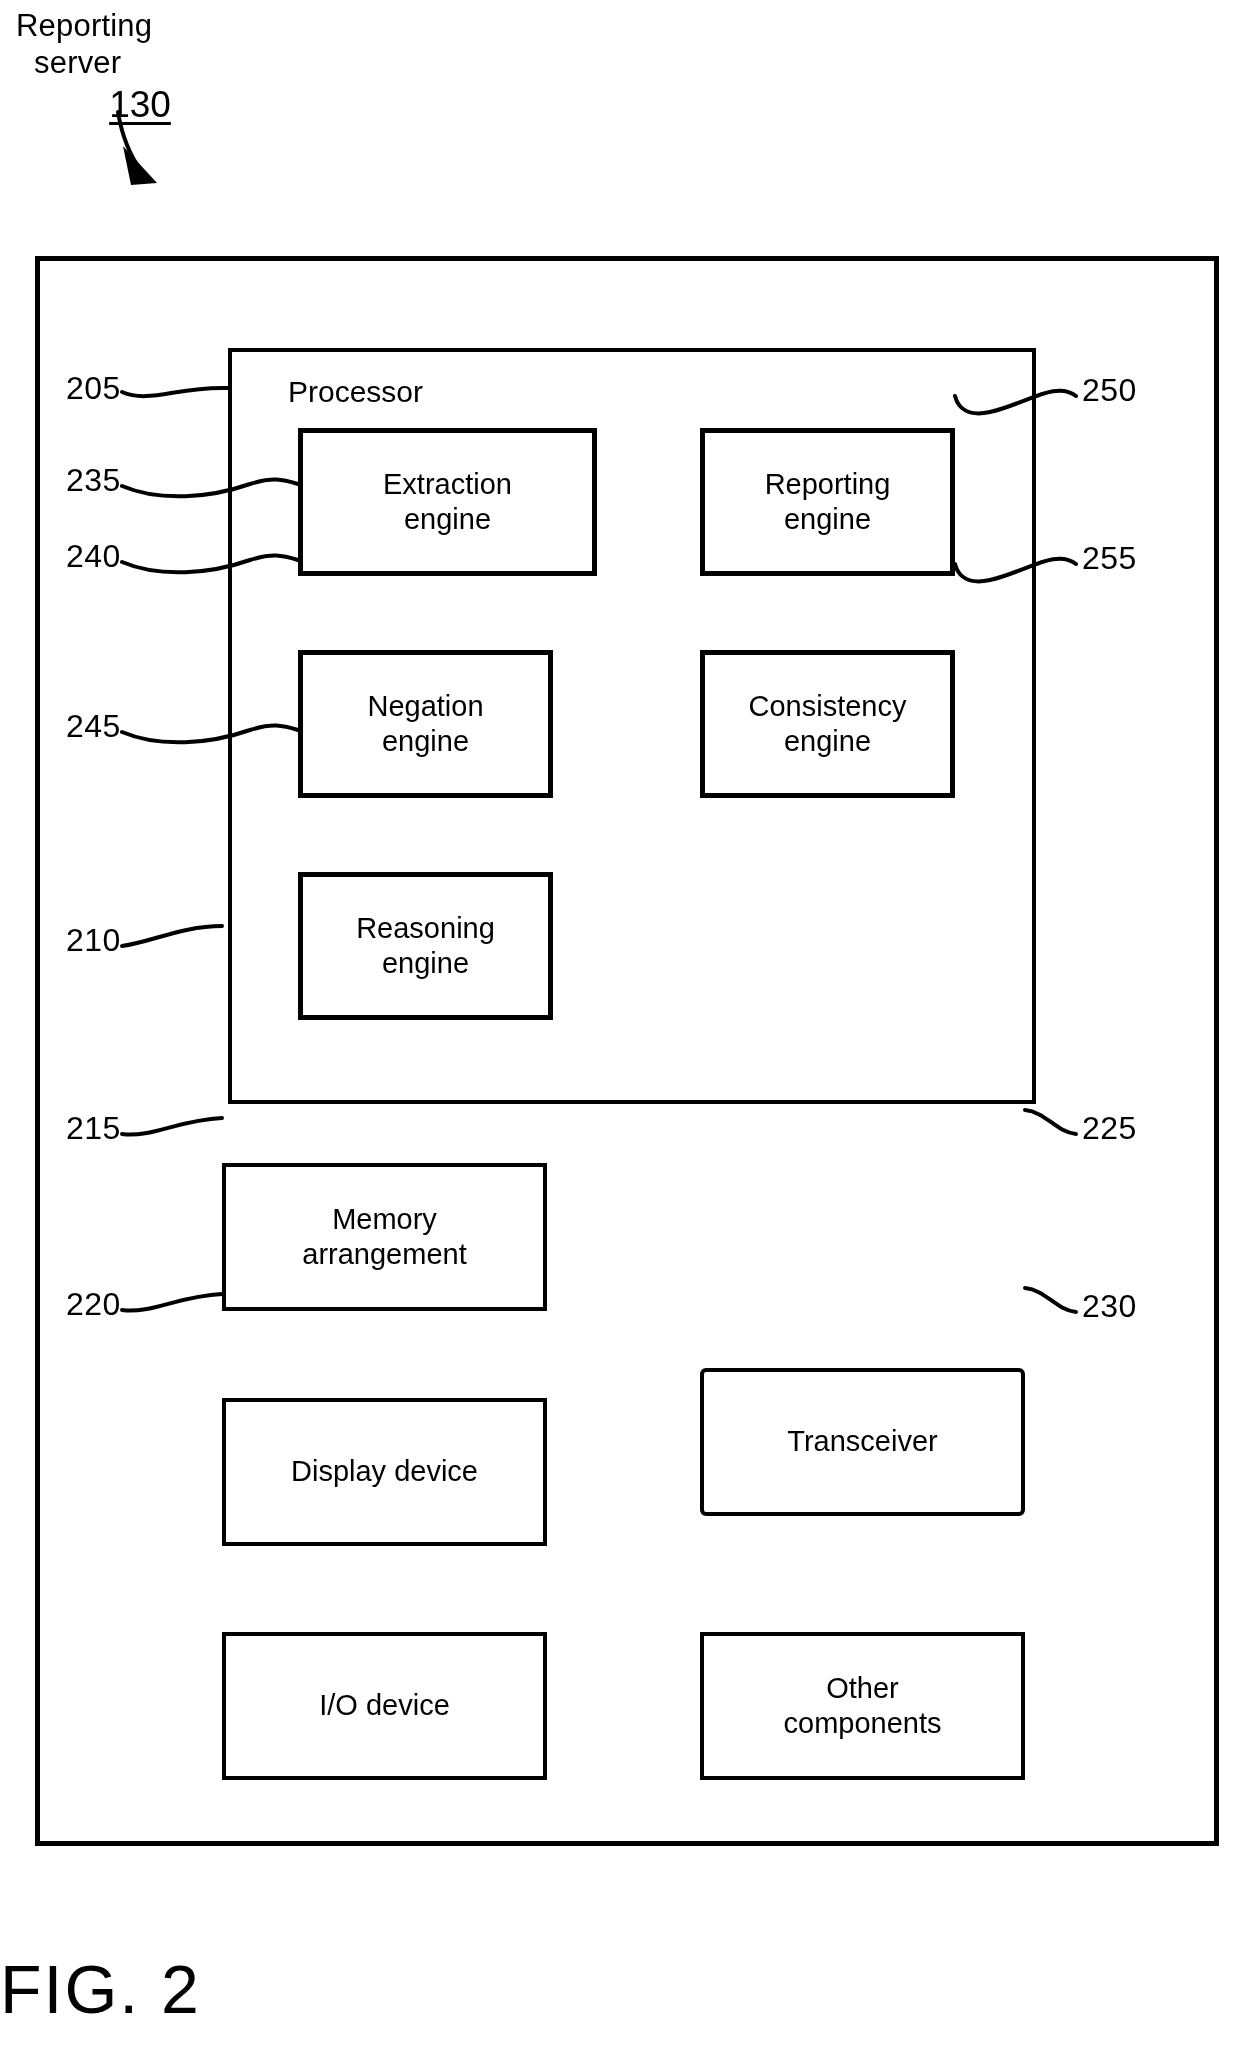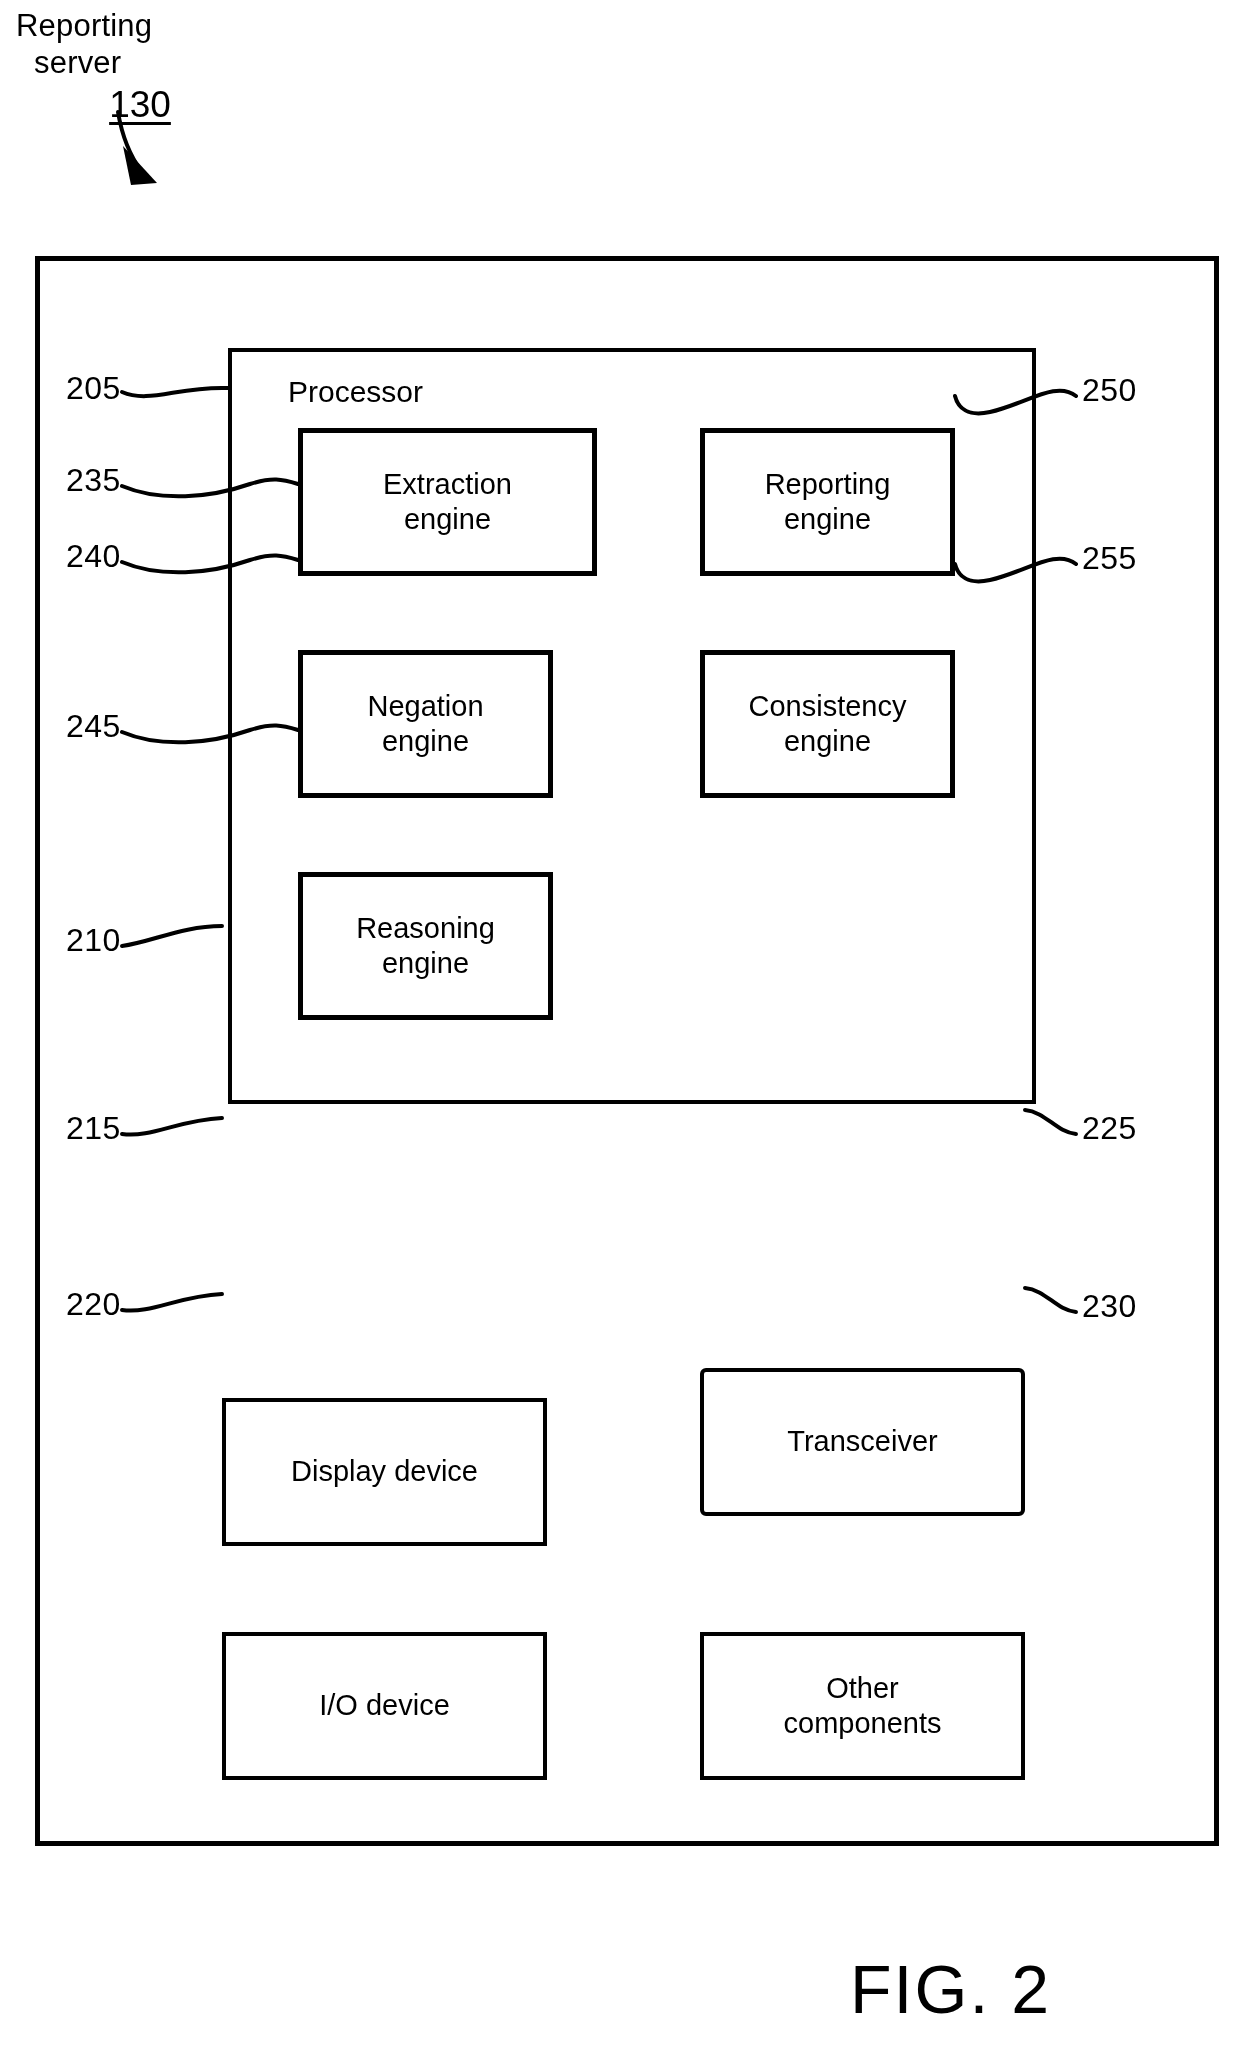--- a/index.html
+++ b/index.html
@@ -100,21 +100,21 @@
   }
   .ref.right { text-align: left; }
   .ref.left  { text-align: right; }
 
   
   #fig-title {
     position: absolute;
     left: 0;
     top: 1950px;
     width: 1051px;
-    text-align: right;
+    text-align: left;
     font-size: 68px;
     letter-spacing: 2px;
   }
 </style>
 </head>
 <body>
 
 <div id="figure-root">
 
   <div class="caption-block">
@@ -157,20 +157,26 @@
     </span>
   </div>
 
   <div class="box engine-box" style="left:298px; top:872px; width:255px; height:148px;">
     <span>
       <span>Reasoning</span><br>
       <span>engine</span>
     </span>
   </div>
 
+  <div class="box" style="left:222px; top:1163px; width:325px; height:148px;">
+    <span>
+      <span>Memory</span><br>
+      <span>arrangement</span>
+    </span>
+  </div>
 
   <div class="box" style="left:222px; top:1398px; width:325px; height:148px;">
     <span>Display device</span>
   </div>
 
   <div class="box" style="left:700px; top:1368px; width:325px; height:148px;border-radius:6px;">
     <span>Transceiver</span>
   </div>
 
   <div class="box" style="left:222px; top:1632px; width:325px; height:148px;">

